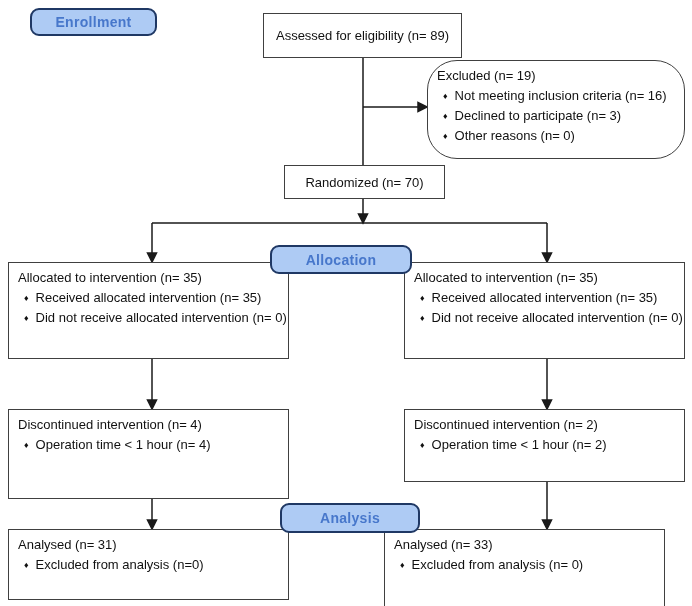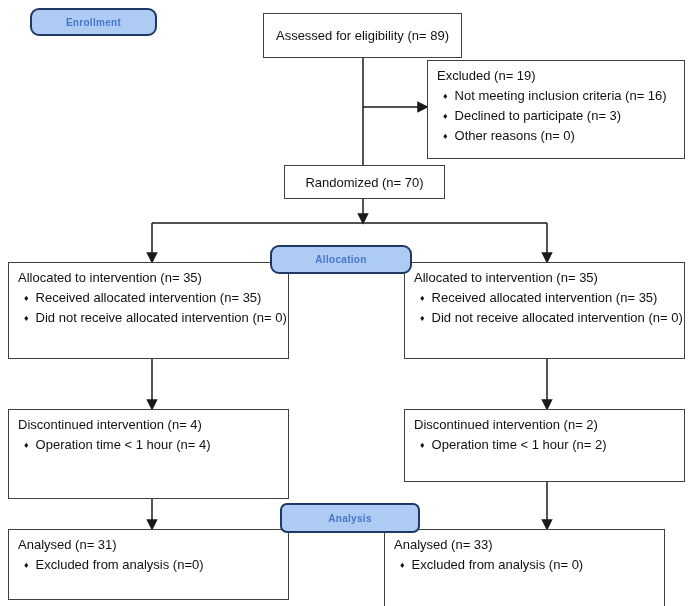--- a/index.html
+++ b/index.html
@@ -56,21 +56,21 @@
     z-index: 5;
     background: #AECBF4;
     border: 2px solid #1F3864;
     border-radius: 9px;
     box-sizing: border-box;
     display: flex;
     align-items: center;
     justify-content: center;
     color: #4777CB;
     font-weight: bold;
-    font-size: 10px;
+    font-size: 14px;
     letter-spacing: 0.3px;
   }
 </style>
 </head>
 <body>
 
 <div class="canvas">
 
   <svg class="connectors" viewBox="0 0 692 606" xmlns="http://www.w3.org/2000/svg">
     <g stroke="#1a1a1a" stroke-width="1.5" fill="#1a1a1a">
@@ -96,21 +96,21 @@
   </svg>
 
   <div class="badge" style="left:30px; top:8px; width:127px; height:28px;">
     <span>Enrollment</span>
   </div>
 
   <div class="fbox center-box" style="left:263px; top:13px; width:199px; height:45px;">
     <span>Assessed for eligibility (n= 89)</span>
   </div>
 
-  <div class="fbox" style="left:427px; top:60px; width:258px; height:99px;">
+  <div class="fbox" style="left:427px; top:60px; width:258px; height:99px;border-radius:30px;">
     <div class="content">
       <div class="box-title">Excluded (n= 19)</div>
       <div class="bullet-line">
         <span class="bullet">♦</span>
         <span>Not meeting inclusion criteria (n= 16)</span>
       </div>
       <div class="bullet-line">
         <span class="bullet">♦</span>
         <span>Declined to participate (n= 3)</span>
       </div>
@@ -171,21 +171,21 @@
   <div class="fbox" style="left:404px; top:409px; width:281px; height:73px;">
     <div class="content">
       <div class="box-title">Discontinued intervention (n= 2)</div>
       <div class="bullet-line">
         <span class="bullet">♦</span>
         <span>Operation time &lt; 1 hour (n= 2)</span>
       </div>
     </div>
   </div>
 
-  <div class="badge" style="left:280px; top:503px; width:140px; height:30px;border-radius:7px;">
+  <div class="badge" style="left:280px; top:503px; width:140px; height:30px;">
     <span>Analysis</span>
   </div>
 
   <div class="fbox" style="left:8px; top:529px; width:281px; height:71px;">
     <div class="content">
       <div class="box-title">Analysed (n= 31)</div>
       <div class="bullet-line">
         <span class="bullet">♦</span>
         <span>Excluded from analysis (n=0)</span>
       </div>

